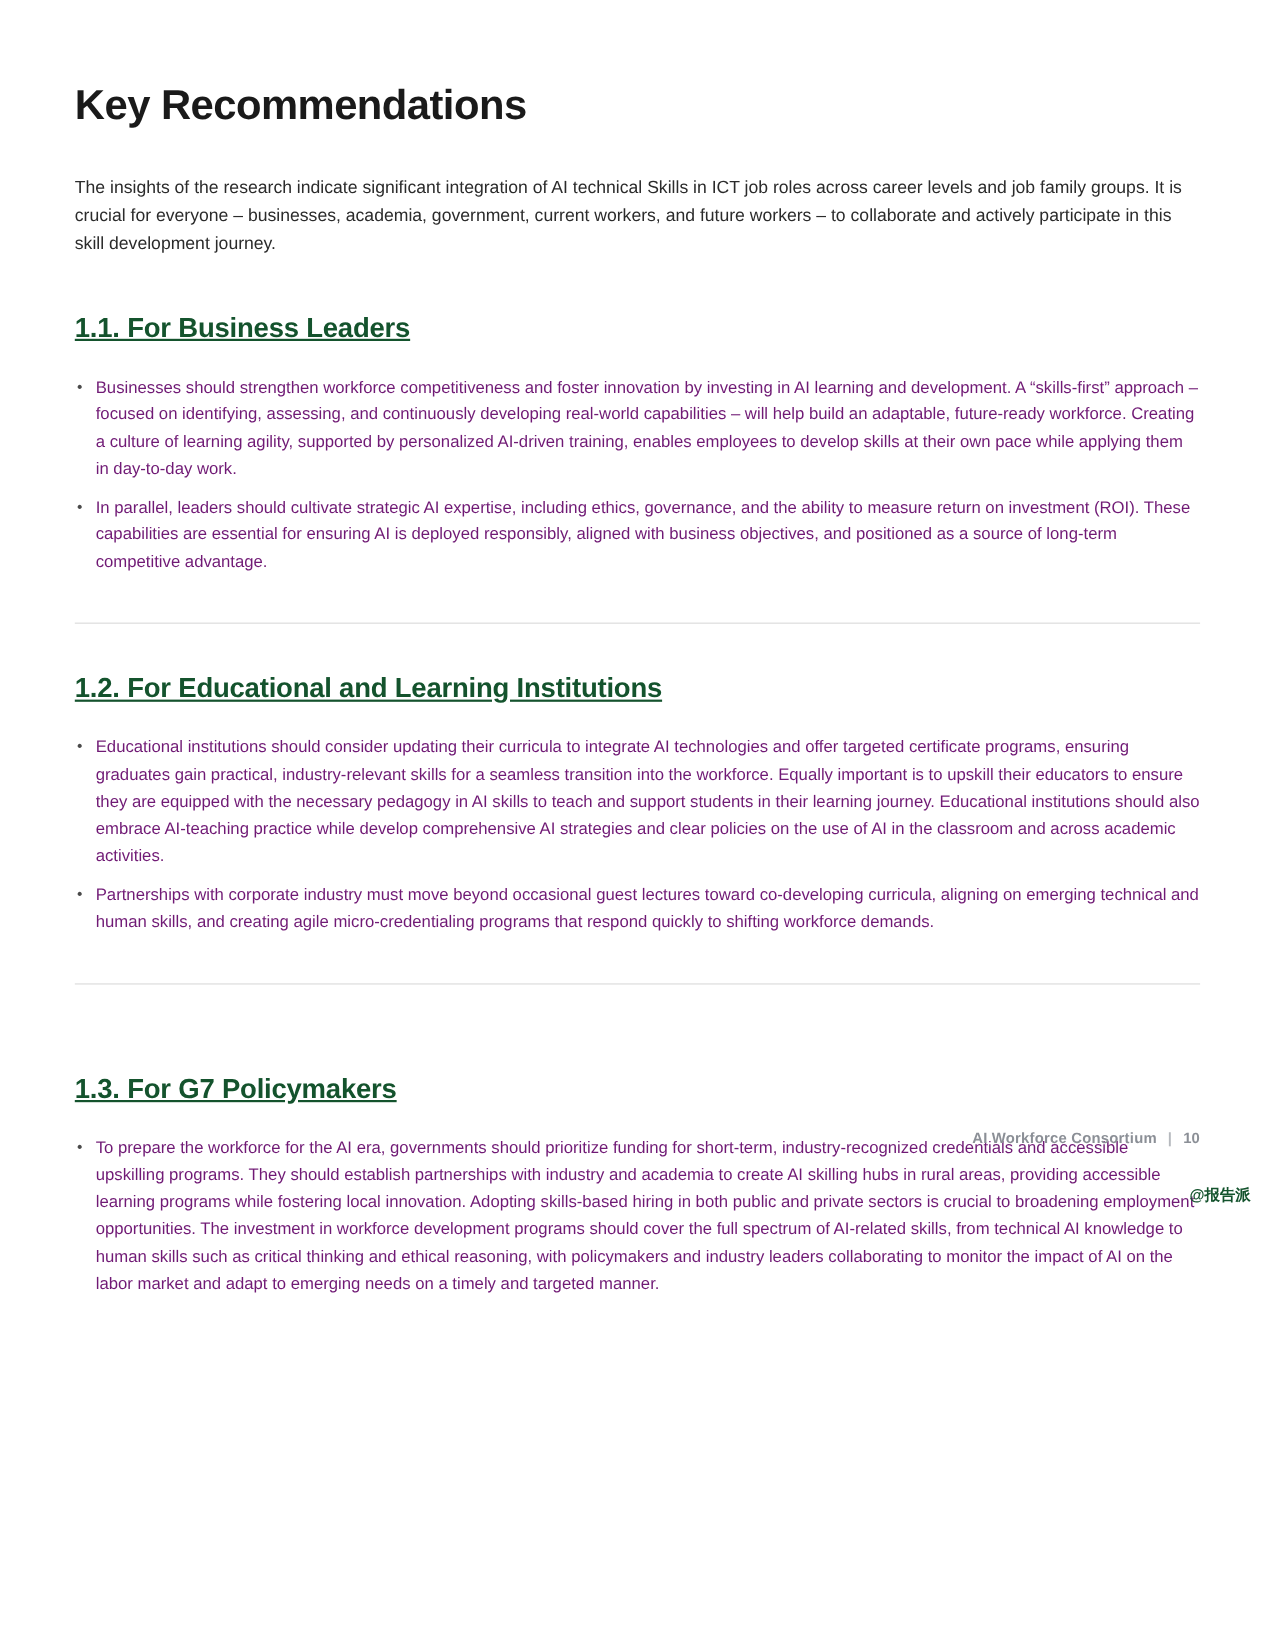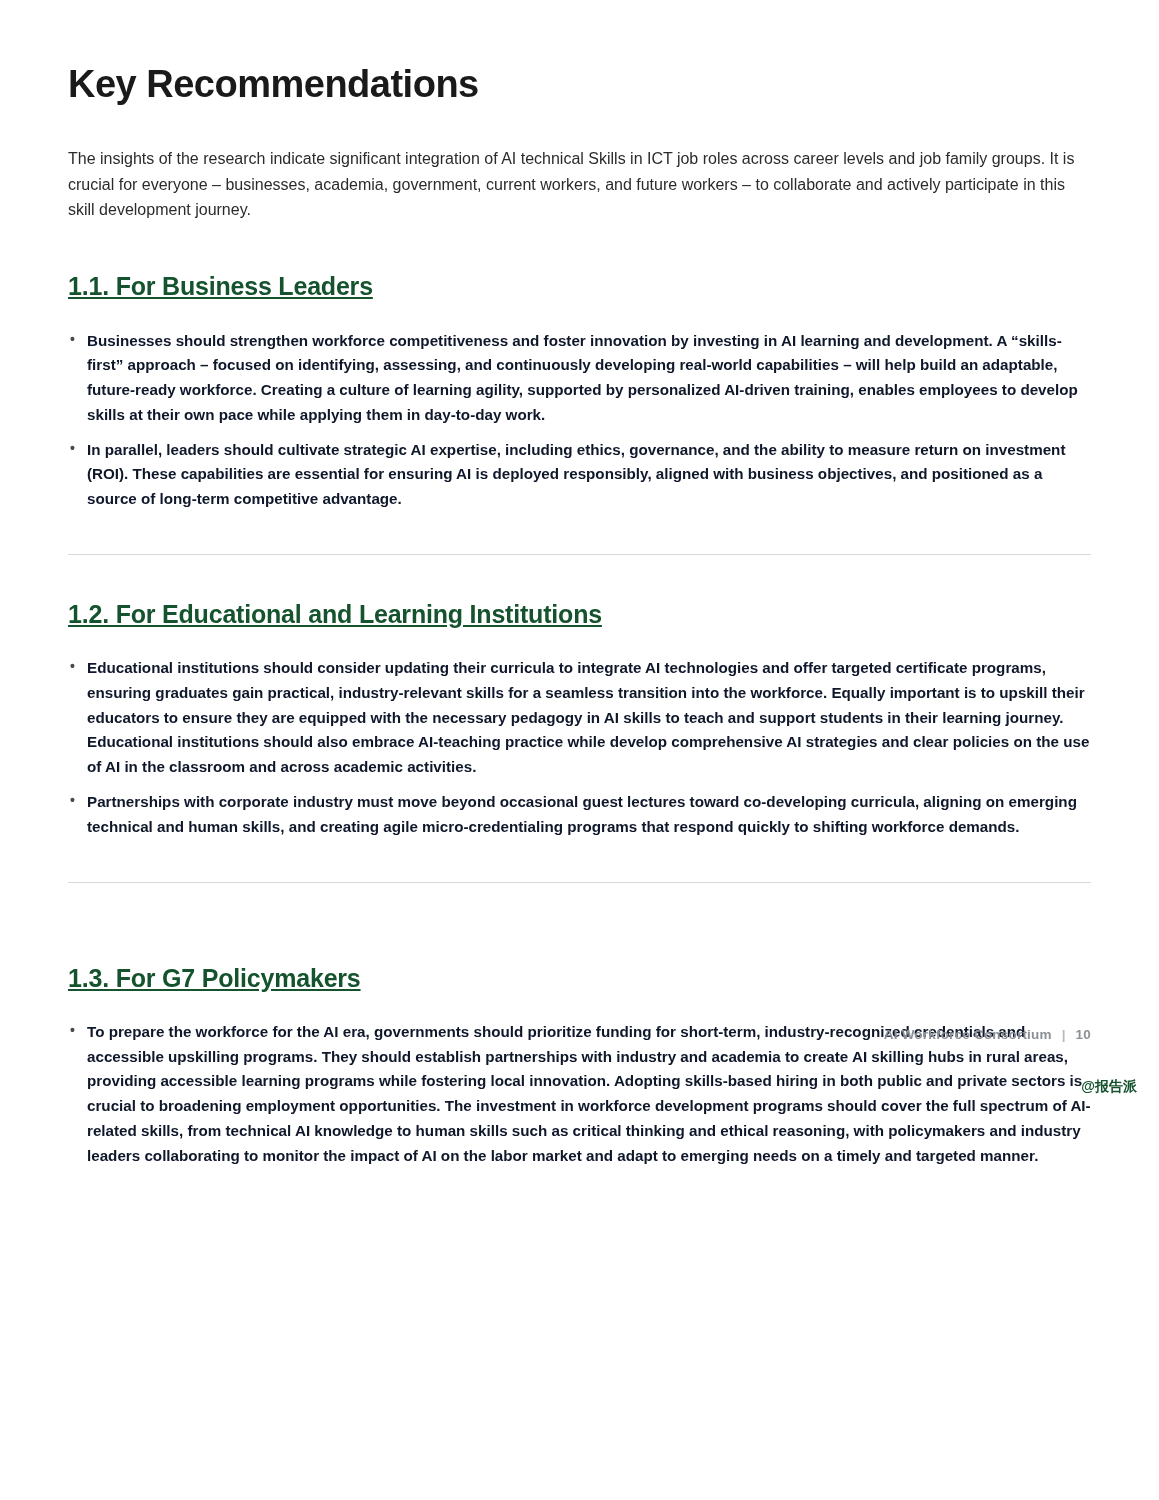--- a/index.html
+++ b/index.html
@@ -13,21 +13,21 @@
     font-family: "Liberation Sans", sans-serif;
     color: #222222;
     position: relative;
     overflow: hidden;
   }
   .page {
     position: relative;
     width: 1159px;
     height: 1116px;
     box-sizing: border-box;
-    padding: 4px 68px;
+    padding: 16px 68px;
   }
   .page-title {
     font-size: 38px;
     font-weight: bold;
     color: #1a1a1a;
     letter-spacing: -0.5px;
     margin: 0;
     padding-top: 58px;
     line-height: 1.2;
   }
@@ -56,24 +56,23 @@
   ul.bullets {
     list-style: none;
     margin: 26px 0 0 0;
     padding: 0;
   }
   ul.bullets li {
     position: relative;
     padding-left: 19px;
     font-size: 15.2px;
     line-height: 1.63;
-    color: #0f172a;
+    color: #701a75;
     margin-bottom: 10px;
     max-width: 1018px;
-    font-weight: bold;
   }
   ul.bullets li:last-child { margin-bottom: 0; }
   ul.bullets li::before {
     content: "\2022";
     position: absolute;
     left: 2px;
     top: -1px;
     font-size: 14px;
     color: #4a4a4a;
     line-height: 1.63;

